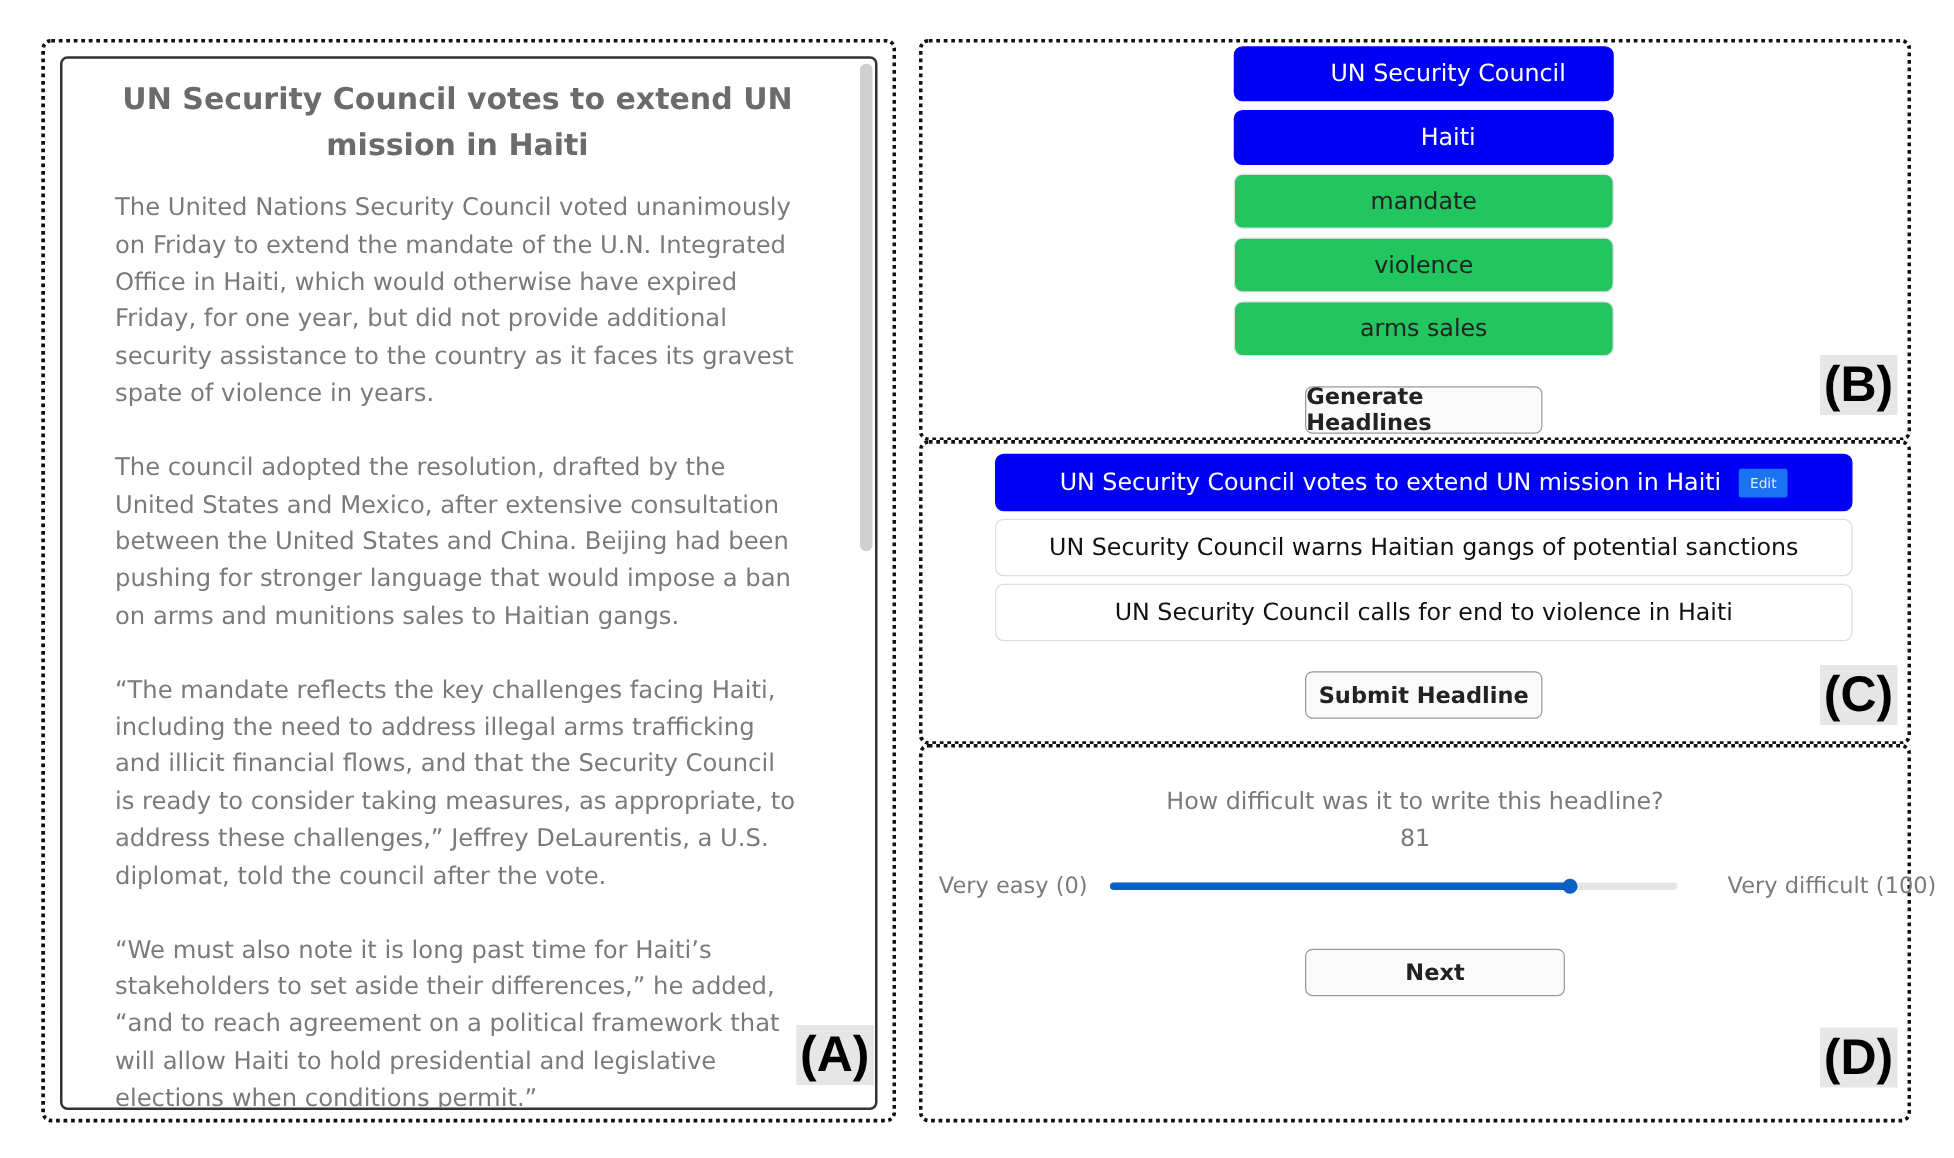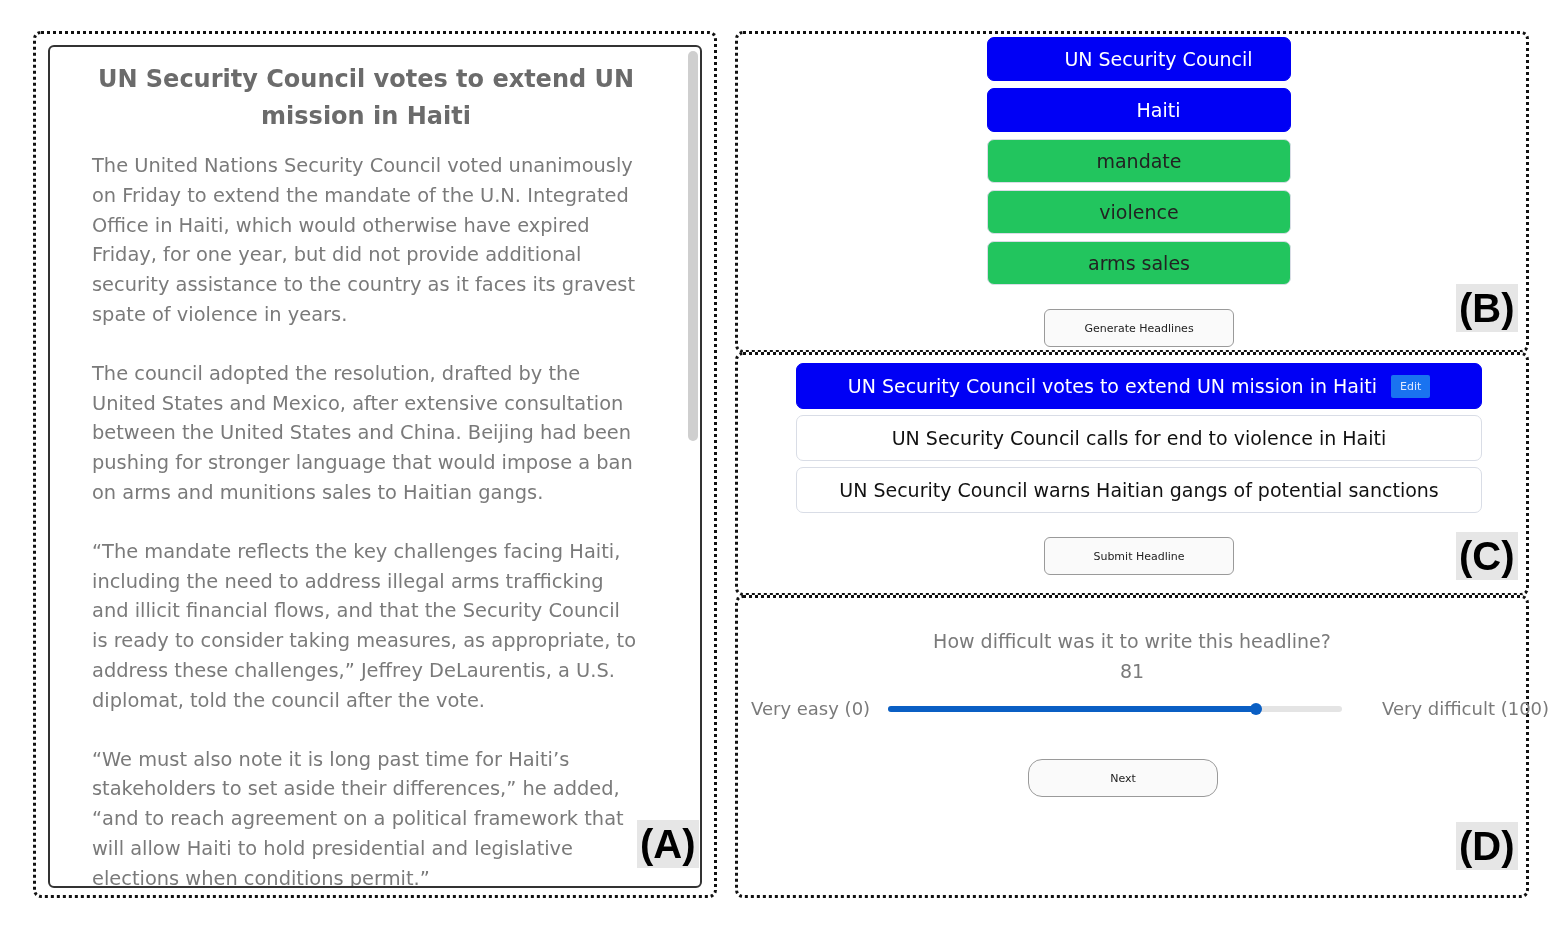--- a/index.html
+++ b/index.html
@@ -23,21 +23,21 @@
   .article-p { color:#7a7a7a; font-size:19.4px; line-height:29.8px; margin:0 0 29px 0; }
   .scrollbar { position:absolute; right:2px; top:4px; width:10px; height:390px; border-radius:5px; background:#cfcfcf; }
 
   
   .kw-list { position:absolute; left:249px; top:3px; width:304px; }
   .kw { height:44px; border-radius:7px; box-sizing:border-box; margin-bottom:7px;
         display:flex; align-items:center; justify-content:center; font-size:19px;
         border:1.5px solid #d9dde6; background:#22c55e; color:#222; cursor:pointer; }
   .kw.selected { background:#0000f5; color:#fff; border-color:#0000f5;padding-left:39px; }
   .btn { position:absolute; height:38px; border:1.5px solid #9a9a9a; border-radius:6px; background:#fafafa;
-         display:flex; align-items:center; justify-content:center; font-size:11px; color:#222; box-sizing:border-box; cursor:pointer; }
+         display:flex; align-items:center; justify-content:center; font-size:18px; color:#222; box-sizing:border-box; cursor:pointer;font-weight:bold; }
 
   
   .hl-list { position:absolute; left:58px; top:8px; width:686px; }
   .hl { height:46px; border-radius:7px; box-sizing:border-box; margin-bottom:6px;
         display:flex; align-items:center; justify-content:center; font-size:19px;
         border:1.5px solid #d9dde6; background:#fff; color:#111; cursor:pointer; }
   .hl.selected { background:#0000f5; color:#fff; border-color:#0000f5; }
   .edit-btn { margin-left:14px; background:#1a73f0; color:#dfe9ff; font-size:11px;
               padding:5px 9px; border-radius:2px; cursor:pointer; }
 
@@ -80,35 +80,35 @@
   <div class="panel-label" style="left:718px; top:250px;">(B)</div>
 </div>
 
 <div class="panel" id="panel-c">
   <div class="hl-list">
     <div class="hl selected">
       <span>UN Security Council votes to extend UN mission in Haiti</span>
       <span class="edit-btn">Edit</span>
     </div>
     <div class="hl">
-      <span>UN Security Council calls for end to violence in Haiti</span>
+      <span>UN Security Council warns Haitian gangs of potential sanctions</span>
     </div>
     <div class="hl">
-      <span>UN Security Council warns Haitian gangs of potential sanctions</span>
+      <span>UN Security Council calls for end to violence in Haiti</span>
     </div>
   </div>
   <div class="btn" style="left:306px; top:182px; width:190px;">Submit Headline</div>
   <div class="panel-label" style="left:718px; top:177px;">(C)</div>
 </div>
 
 <div class="panel" id="panel-d">
   <div class="question">How difficult was it to write this headline?</div>
   <div class="value">81</div>
   <div class="lbl-left">Very easy (0)</div>
   <div class="slider">
     <div class="track"></div>
     <div class="fill" id="slider-fill" style="width: 81%;"></div>
     <div class="thumb" id="slider-thumb" style="left: 81%;"></div>
   </div>
   <div class="lbl-right">Very difficult (100)</div>
-  <div class="btn" style="left:290px; top:161px; width:190px;border-radius:14px;">Next</div>
+  <div class="btn" style="left:306px; top:161px; width:208px;">Next</div>
   <div class="panel-label" style="left:718px; top:224px;">(D)</div>
 </div>
 
 </body></html>

